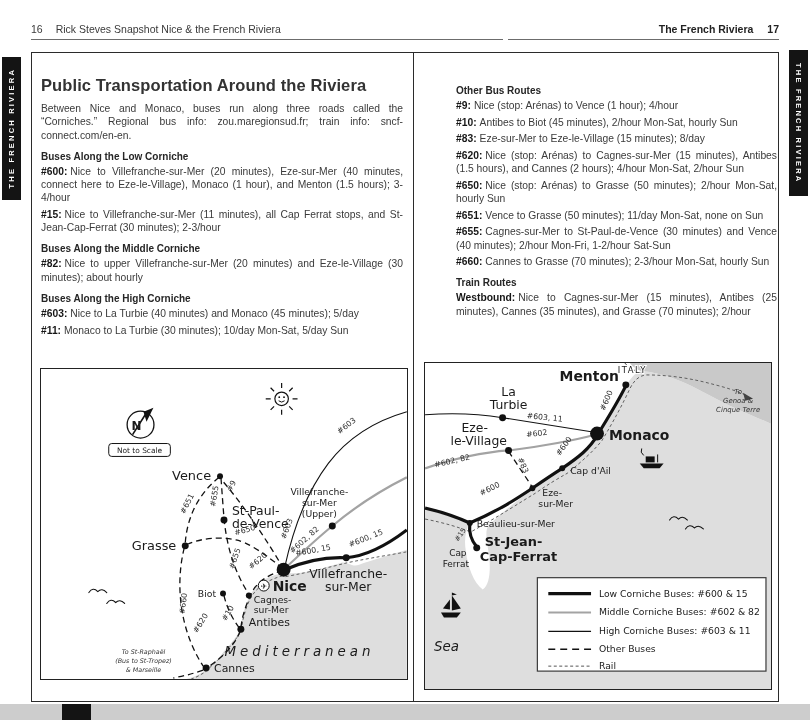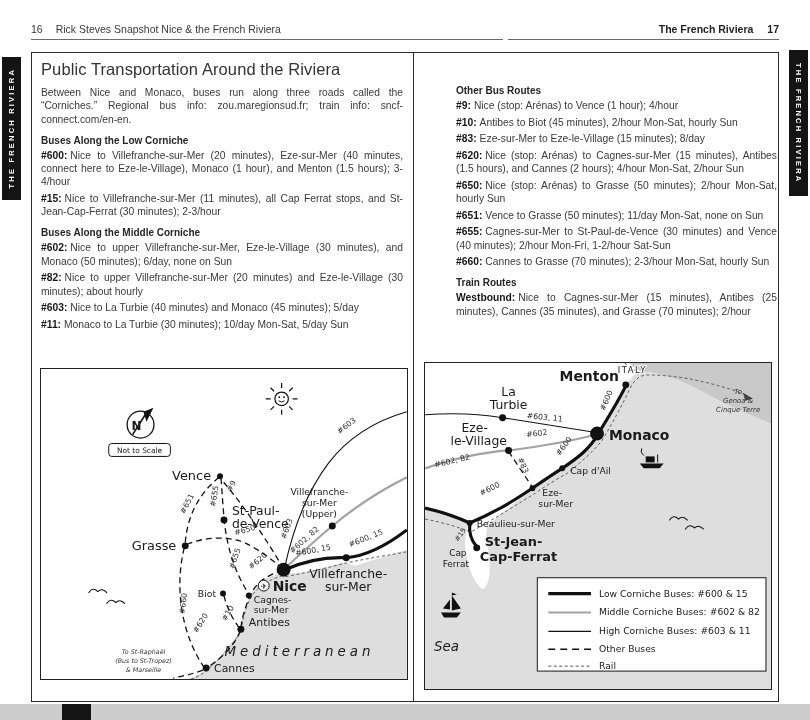--- a/index.html
+++ b/index.html
@@ -25,21 +25,21 @@
 
   
   .pagebox{position:absolute;top:52px;height:650px;border:1.5px solid #2b2b2b;box-sizing:border-box;background:#fff}
   .pagebox-l{left:31px;width:383px;border-right-width:1px}
   .pagebox-r{left:413px;width:366px;border-left-width:1px}
 
   
   .col{position:absolute;color:#3a3a3a}
   .col-l{left:41px;top:60px;width:362px}
   .col-r{left:456px;top:60px;width:321px}
-  h1.title{font-size:16.5px;font-weight:normal;color:#333;margin:0 0 7px;letter-spacing:.1px}
+  h1.title{font-size:16.5px;font-weight:bold;color:#333;margin:16px 0 7px;letter-spacing:.1px}
   p.intro{font-size:10.3px;line-height:1.3;text-align:justify;margin:0 0 2px}
   h2.sec{font-size:10px;font-weight:bold;color:#262626;margin:9px 0 3px}
   h2.sec.first-r{margin-top:25px}
   p.entry{font-size:10.3px;line-height:1.28;text-align:justify;margin:0 0 3.5px}
   p.entry b{color:#161616;margin-right:3px}
 
   
   .map{position:absolute;border:1.6px solid #222;box-sizing:border-box;background:#fff}
   .map-l{left:40px;top:368px;width:368px;height:312px}
   .map-r{left:424px;top:362px;width:348px;height:328px}
@@ -86,23 +86,23 @@
 
 <div class="col col-l">
   <h1 class="title">Public Transportation Around the Riviera</h1>
   <p class="intro">Between Nice and Monaco, buses run along three roads called the “Corniches.” Regional bus info: zou.maregionsud.fr; train info: sncf-connect.com/en-en.</p>
 
   <h2 class="sec">Buses Along the Low Corniche</h2>
   <p class="entry"><b>#600:</b><span>Nice to Villefranche-sur-Mer (20 minutes), Eze-sur-Mer (40 minutes, connect here to Eze-le-Village), Monaco (1 hour), and Menton (1.5 hours); 3-4/hour</span></p>
   <p class="entry"><b>#15:</b><span>Nice to Villefranche-sur-Mer (11 minutes), all Cap Ferrat stops, and St-Jean-Cap-Ferrat (30 minutes); 2-3/hour</span></p>
 
   <h2 class="sec">Buses Along the Middle Corniche</h2>
-  <p class="entry"><b>#602:</b><span>Nice to upper Villefranche-sur-Mer, Eze-le-Village (30 minutes), and Monaco (50 minutes); 6/day, none on Sun</span></p>
   <p class="entry"><b>#82:</b><span>Nice to upper Villefranche-sur-Mer (20 minutes) and Eze-le-Village (30 minutes); about hourly</span></p>
 
+  <h2 class="sec">Buses Along the High Corniche</h2>
   <p class="entry"><b>#603:</b><span>Nice to La Turbie (40 minutes) and Monaco (45 minutes); 5/day</span></p>
   <p class="entry"><b>#11:</b><span>Monaco to La Turbie (30 minutes); 10/day Mon-Sat, 5/day Sun</span></p>
 </div>
 
 <div class="col col-r">
   <h2 class="sec first-r">Other Bus Routes</h2>
   <p class="entry"><b>#9:</b><span>Nice (stop: Arénas) to Vence (1 hour); 4/hour</span></p>
   <p class="entry"><b>#10:</b><span>Antibes to Biot (45 minutes), 2/hour Mon-Sat, hourly Sun</span></p>
   <p class="entry"><b>#83:</b><span>Eze-sur-Mer to Eze-le-Village (15 minutes); 8/day</span></p>
   <p class="entry"><b>#620:</b><span>Nice (stop: Arénas) to Cagnes-sur-Mer (15 minutes), Antibes (1.5 hours), and Cannes (2 hours); 4/hour Mon-Sat, 2/hour Sun</span></p>

